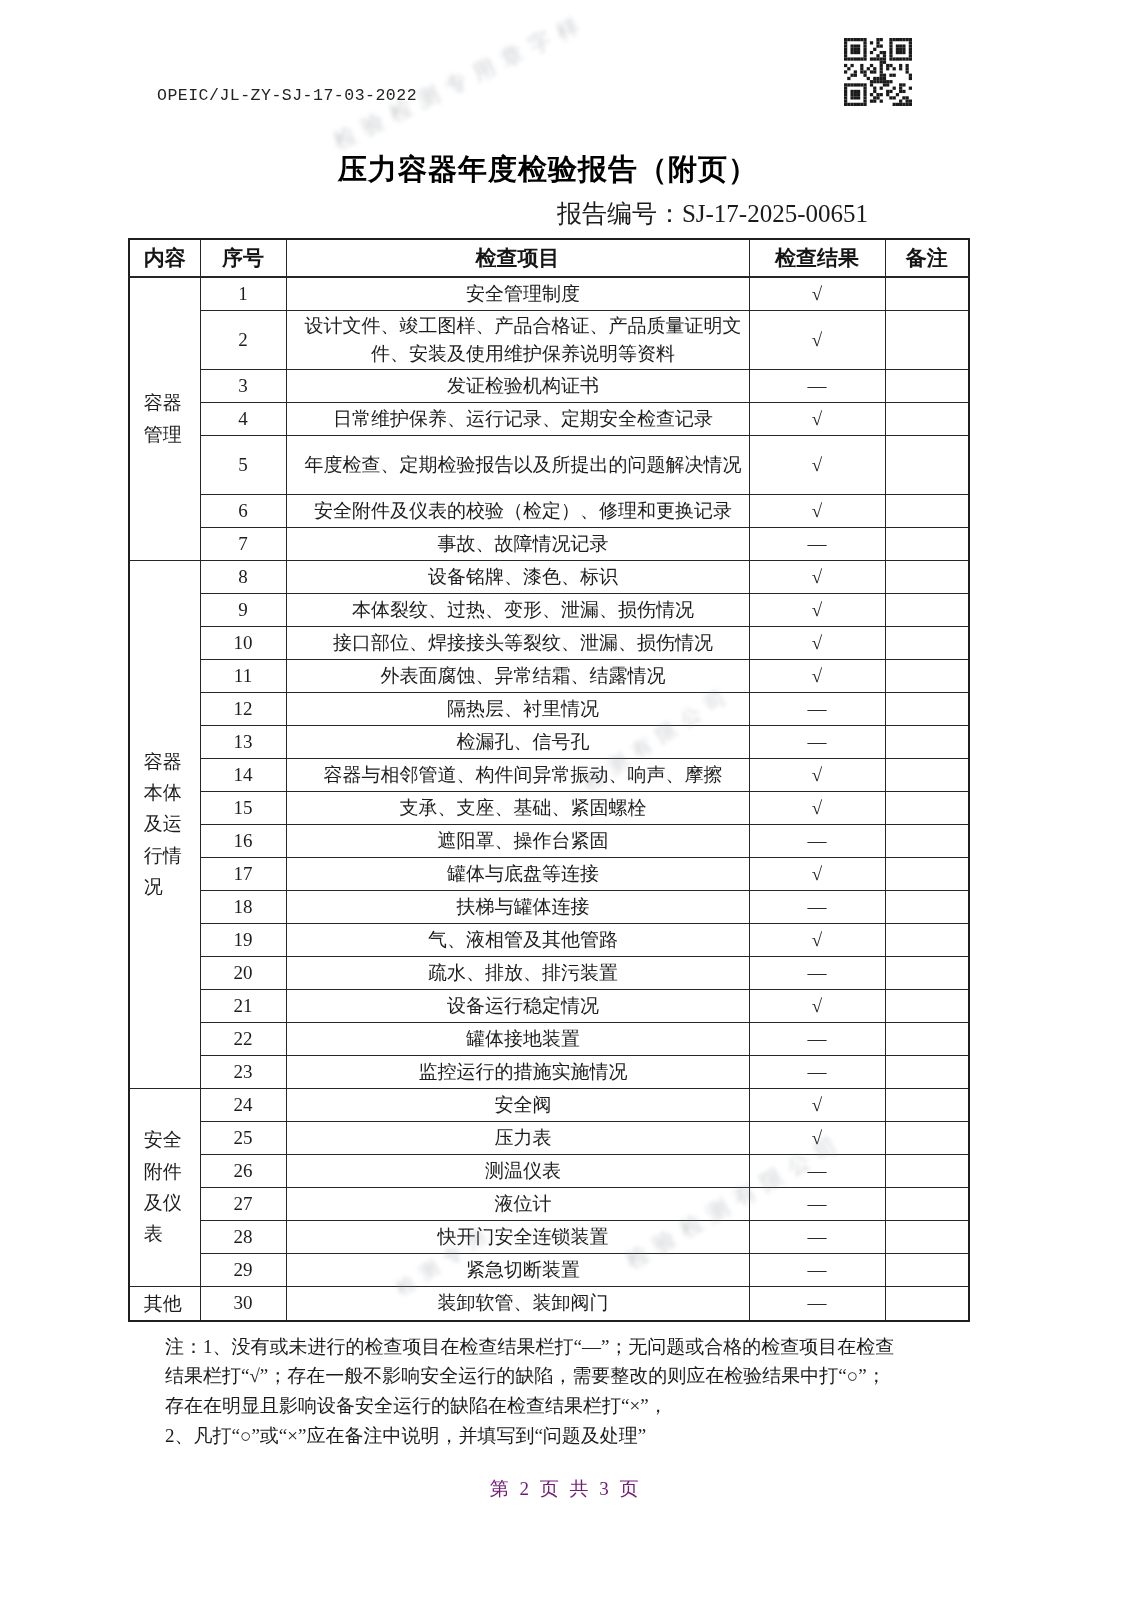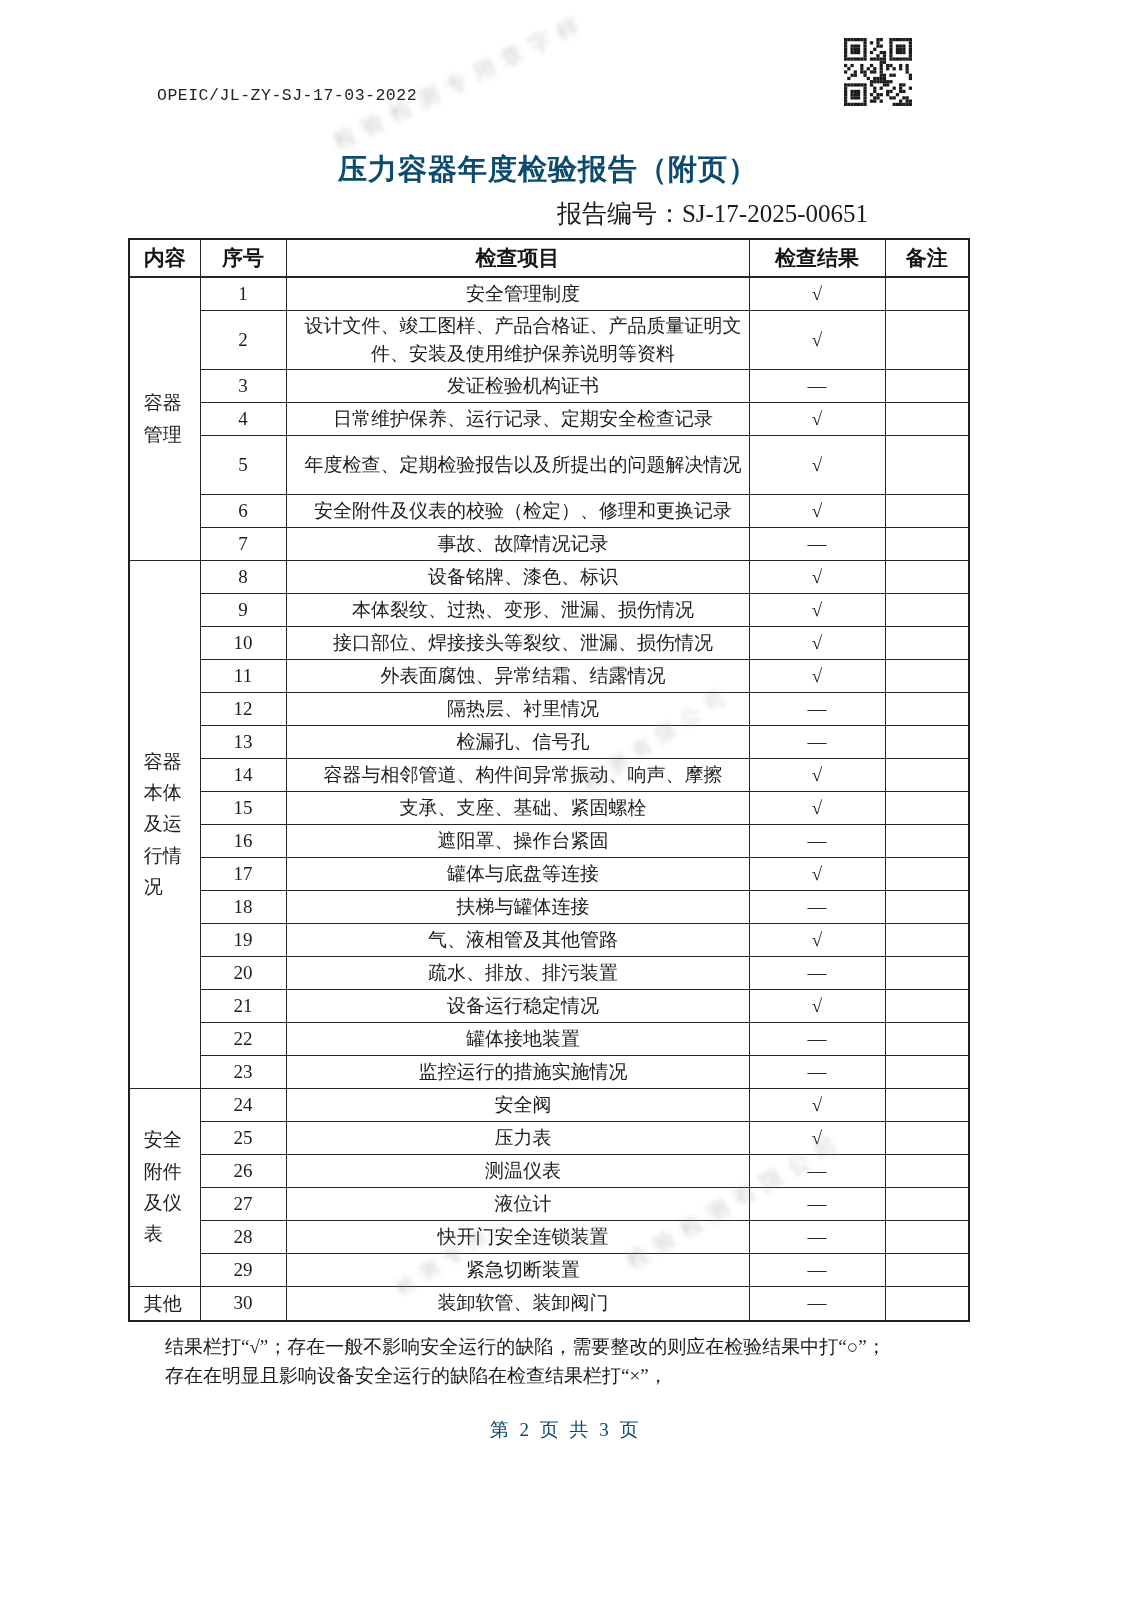--- a/index.html
+++ b/index.html
@@ -18,21 +18,21 @@
     font-family:"Liberation Mono","DejaVu Sans Mono",monospace;
     font-size:16.5px; letter-spacing:0.5px; color:#222;
   }
 
   #qr { position:absolute; top:38px; right:49px; width:68px; height:68px; }
 
   .page-title {
     padding-top:150px;
     width:840px; margin-left:128px;
     text-align:center;
-    font-size:29px; font-weight:700; letter-spacing:1px; color:#0c4a6e;
+    font-size:29px; font-weight:700; letter-spacing:1px; color:#000000;
   }
 
   .report-no {
     width:740px; margin-left:128px; margin-top:7px;
     text-align:right;
     font-size:25px; color:#1b1b1b;
   }
 
   #report-table {
     border-collapse:collapse;
@@ -60,21 +60,21 @@
 
   .notes {
     margin:10px 0 0 165px;
     font-size:19px; line-height:1.56; color:#1b1b1b;
     white-space:nowrap;
   }
 
   .page-footer {
     margin-top:26px;
     width:1131px; text-align:center;
-    font-size:19px; letter-spacing:3px; color:#0c4a6e;
+    font-size:19px; letter-spacing:3px; color:#701a75;
   }
 
   .wm {
     position:absolute;
     color:#8e949c; opacity:0.42;
     filter:blur(2.2px);
     font-size:22px; letter-spacing:9px;
     transform-origin:left center;
     pointer-events:none;
     white-space:nowrap;
@@ -514,19 +514,21 @@
           </td>
           <td class="no">30</td>
           <td class="item">装卸软管、装卸阀门</td>
           <td class="result">—</td>
           <td class="remark"></td>
         </tr>
       </tbody>
   </table>
 
   <div class="notes">
+    <div>注：1、没有或未进行的检查项目在检查结果栏打“—”；无问题或合格的检查项目在检查</div>
     <div>结果栏打“√”；存在一般不影响安全运行的缺陷，需要整改的则应在检验结果中打“○”；</div>
     <div>存在在明显且影响设备安全运行的缺陷在检查结果栏打“×”，</div>
+    <div>2、凡打“○”或“×”应在备注中说明，并填写到“问题及处理”</div>
   </div>
 
   <div class="page-footer">第 2 页 共 3 页</div>
 
 </div>
 
 </body></html>

